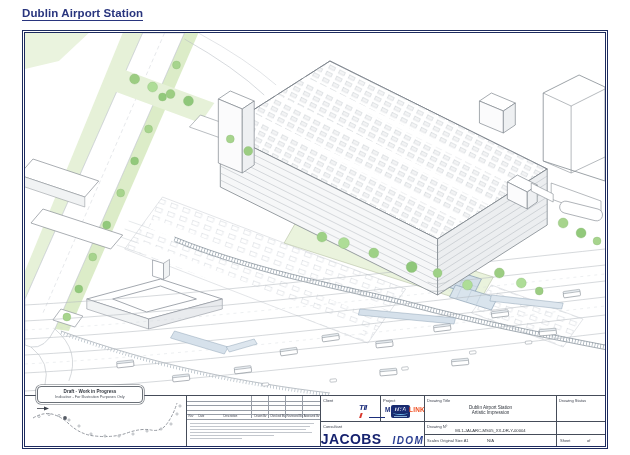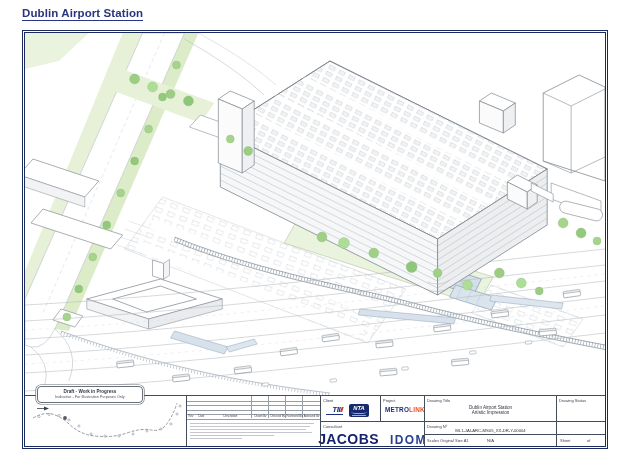--- a/index.html
+++ b/index.html
@@ -34,34 +34,34 @@
   .rh-rev{width:16px;}.rh-date{width:26px;}.rh-desc{width:86px;text-align:left;padding-left:2px;}
   .rh-sm{width:34px;}
   .nbar{position:absolute;left:3px;height:1.1px;background:#c3c7cd;}
 
   .cpc{flex:0 0 104px;display:flex;flex-direction:column;}
   .row1{flex:0 0 26px;display:flex;border-bottom:.7px solid #454c59;box-sizing:border-box;position:relative;}
   .client{flex:0 0 60px;position:relative;border-right:.7px solid #454c59;box-sizing:border-box;}
   .project{flex:1;position:relative;}
   .row2{flex:1;position:relative;}
   .logos{position:absolute;left:5px;top:8px;display:flex;align-items:center;gap:6px;}
-  .tii{display:flex;flex-direction:column;align-items:flex-end;}
+  .tii{display:flex;align-items:flex-end;margin-left:33px;}
   .tii-top{font-size:8px;font-weight:800;font-style:italic;color:#1d2f7c;letter-spacing:-.5px;line-height:7px;}
   .tii-dot{display:inline-block;width:1.8px;height:4.5px;background:#d8372c;transform:skewX(-18deg);margin-left:1px;}
   .tii-bar{width:17px;height:1.5px;background:#1d2f7c;margin-top:1px;}
   .nta{width:20px;height:13px;background:#172a6e;border-radius:2px;position:relative;display:flex;justify-content:center;}
   .nta-txt{color:#fff;font-size:5.8px;font-weight:800;font-style:italic;line-height:8px;}
   .nta-swoosh{position:absolute;bottom:3px;left:2px;right:2px;height:3.5px;border-bottom:1px solid #6db9e8;border-radius:50%;}
   .nta-cap{position:absolute;bottom:1px;left:3px;right:3px;height:.8px;background:#8fb4d8;}
   .ml{position:absolute;left:4px;top:10px;font-size:6.4px;font-weight:800;letter-spacing:.2px;white-space:nowrap;}
   .ml .m{color:#1d2f7c;}
   .ml .l{color:#f05123;}
   .logos2{position:absolute;left:0;right:0;top:9px;display:flex;justify-content:center;align-items:baseline;gap:11px;}
   .jacobs{font-size:14px;font-weight:800;color:#16226e;letter-spacing:.4px;}
-  .idom{font-size:12px;font-weight:800;color:#2b3f92;letter-spacing:1.4px;}
+  .idom{font-size:10px;font-weight:800;color:#2b3f92;letter-spacing:1.4px;font-style:italic;}
 
   .tns{flex:0 0 132px;display:flex;flex-direction:column;}
   .dt{flex:0 0 26px;position:relative;border-bottom:.7px solid #454c59;box-sizing:border-box;}
   .dt-text{position:absolute;left:0;right:0;top:8.5px;text-align:center;font-size:4.6px;color:#2f343c;line-height:5.8px;}
   .dn{flex:0 0 13px;position:relative;border-bottom:.7px solid #454c59;box-sizing:border-box;}
   .dn-val{position:absolute;left:0;right:0;top:5.5px;text-align:center;font-size:4.2px;color:#2f343c;}
   .sc{flex:1;position:relative;}
   .sc .lab2{position:absolute;left:2px;top:2.5px;}
   .sc-val{position:absolute;left:62px;top:2.5px;font-size:4.2px;color:#2f343c;}
 

